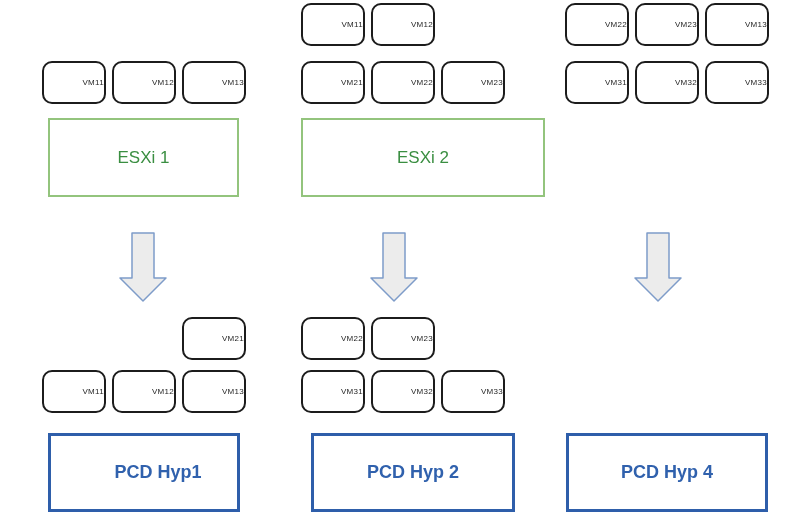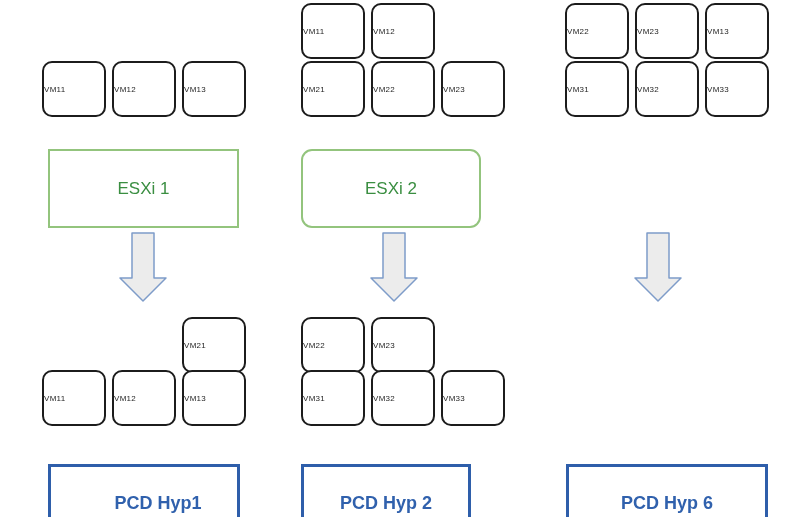--- a/index.html
+++ b/index.html
@@ -14,43 +14,42 @@
     height: 517px;
     background: var(--bg, #ffffff);
     overflow: hidden;
   }
   .vm-grid {
     position: absolute;
   }
   .vm-box {
     position: absolute;
     width: 64px;
-    height: 56px;
+    height: 43px;
     background: #ffffff;
     border: 2px solid var(--vm-border, #1c1c1c);
     border-radius: 10px;
     display: flex;
     align-items: center;
-    justify-content: flex-start;
+    justify-content: flex-end;
     box-sizing: border-box;
   }
   .vm-box span {
     font-size: 8px;
     letter-spacing: 0.3px;
     color: var(--vm-text, #1f1f1f);
   }
   .host {
     position: absolute;
     height: 79px;
     background: #ffffff;
     display: flex;
     align-items: center;
     justify-content: center;
     box-sizing: border-box;
-    margin-top: 31px;
   }
   .host.esxi {
     border: 2px solid var(--esxi-border, #93c47d);
   }
   .host.esxi .host-label {
     color: var(--esxi-text, #3a8e41);
     font-size: 17px;
   }
   .host.pcd {
     border: 3px solid var(--pcd-border, #2e5eaa);
@@ -116,21 +115,21 @@
       <div class="vm-box" style="left: 0px; top: 58px;">
         <span>VM21</span>
       </div>
       <div class="vm-box" style="left: 70px; top: 58px;">
         <span>VM22</span>
       </div>
       <div class="vm-box" style="left: 140px; top: 58px;">
         <span>VM23</span>
       </div>
     </div>
-  <div class="host esxi" style="left:301px; top:118px; width:180px;border-radius:11px;">
+  <div class="host esxi" style="left:301px; top:118px; width:244px;">
     <span class="host-label">ESXi 2</span>
   </div>
   <svg class="arrow" style="left:370px; top:232px;" viewBox="0 0 48 70">
     <polygon points="13,1 35,1 35,46 47,46 24,69 1,46 13,46" style="fill:var(--arrow-fill,#ececec); stroke:var(--arrow-border,#7e9cc9); stroke-width:1.5; stroke-linejoin:round;"></polygon>
   </svg>
   <div class="vm-grid bottom" style="left:301px; top:317px;">
       <div class="vm-box" style="left: 0px; top: 0px;">
         <span>VM22</span>
       </div>
       <div class="vm-box" style="left: 70px; top: 0px;">
@@ -139,21 +138,21 @@
       <div class="vm-box" style="left: 0px; top: 53px;">
         <span>VM31</span>
       </div>
       <div class="vm-box" style="left: 70px; top: 53px;">
         <span>VM32</span>
       </div>
       <div class="vm-box" style="left: 140px; top: 53px;">
         <span>VM33</span>
       </div>
     </div>
-  <div class="host pcd" style="left:301px; top:433px; width:170px;">
+  <div class="host pcd" style="left:311px; top:433px; width:204px;">
     <span class="host-label">PCD Hyp 2</span>
   </div>
 
   <div class="vm-grid top" style="left:565px; top:3px;">
       <div class="vm-box" style="left: 0px; top: 0px;">
         <span>VM22</span>
       </div>
       <div class="vm-box" style="left: 70px; top: 0px;">
         <span>VM23</span>
       </div>
@@ -168,16 +167,16 @@
       </div>
       <div class="vm-box" style="left: 140px; top: 58px;">
         <span>VM33</span>
       </div>
     </div>
   <svg class="arrow" style="left:634px; top:232px;" viewBox="0 0 48 70">
     <polygon points="13,1 35,1 35,46 47,46 24,69 1,46 13,46" style="fill:var(--arrow-fill,#ececec); stroke:var(--arrow-border,#7e9cc9); stroke-width:1.5; stroke-linejoin:round;"></polygon>
   </svg>
   <div class="vm-grid bottom" style="left:565px; top:317px;"></div>
   <div class="host pcd" style="left:566px; top:433px; width:202px;">
-    <span class="host-label">PCD Hyp 6</span>
+    <span class="host-label">PCD Hyp 4</span>
   </div>
 
 </div>
 
 </body></html>

